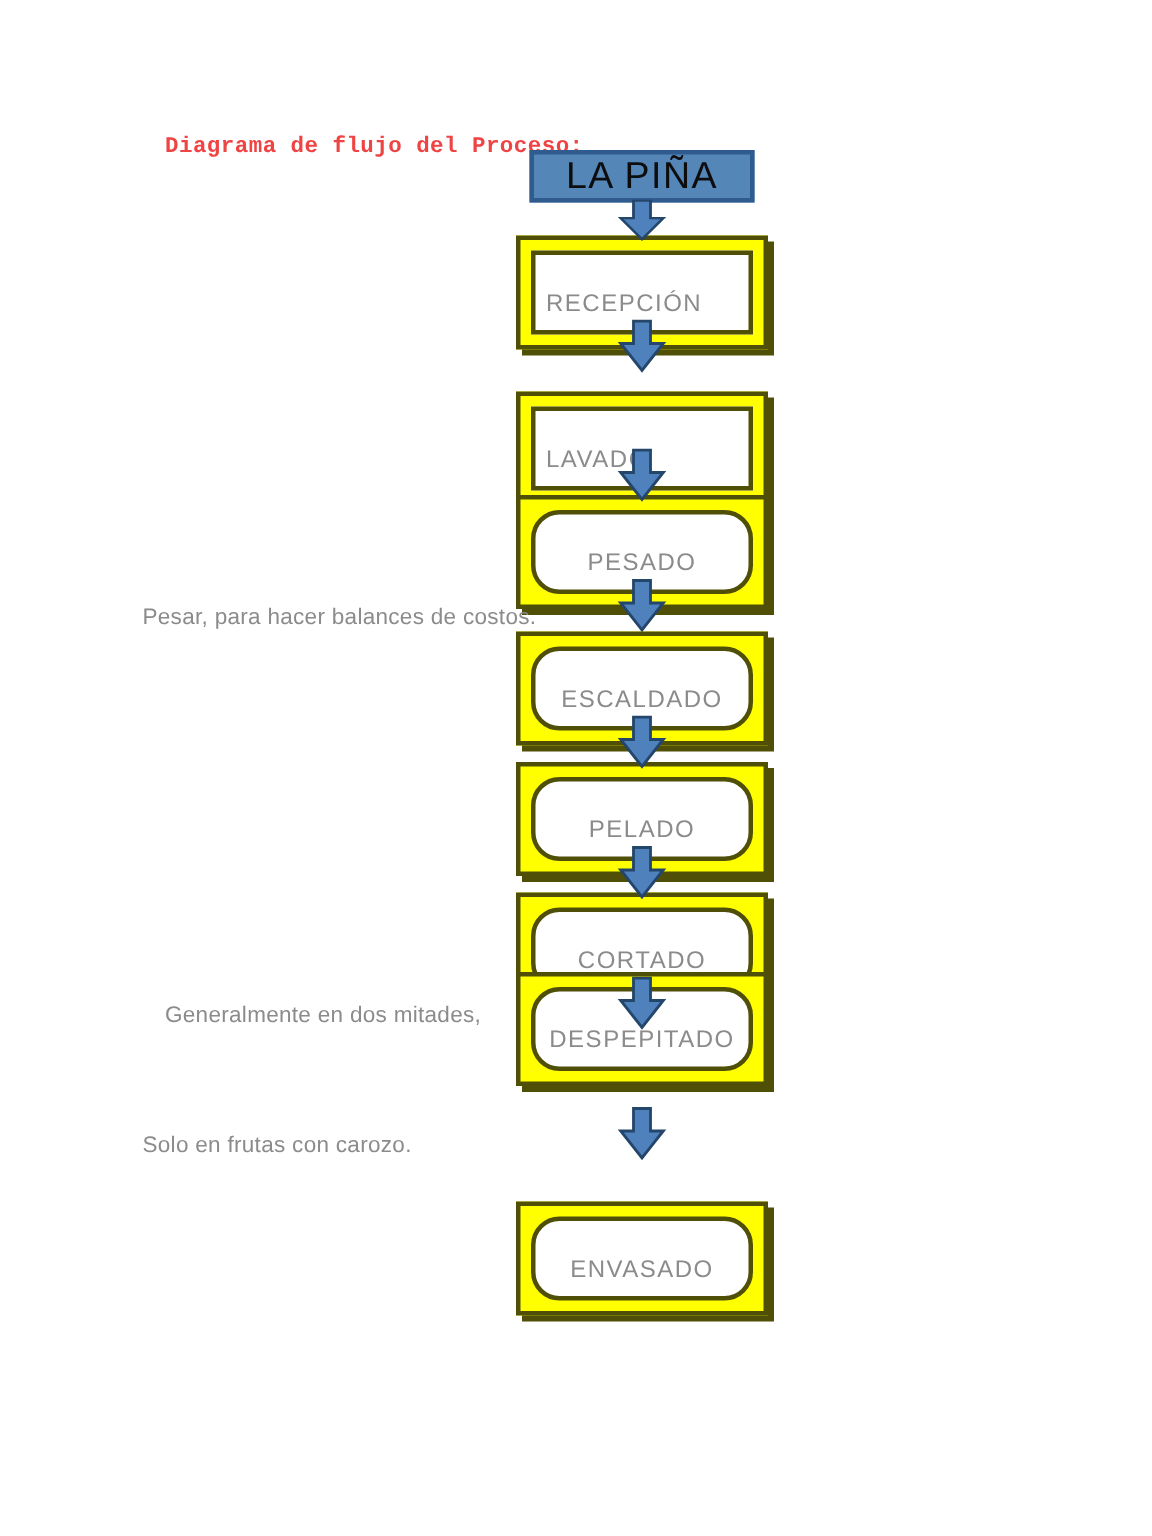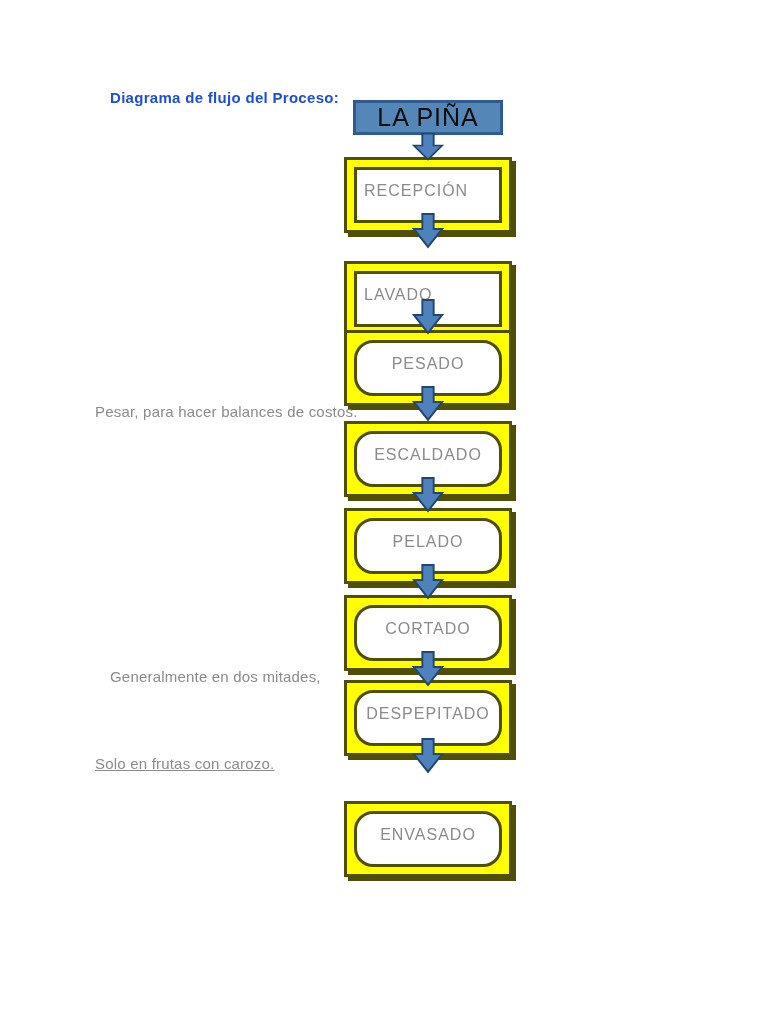--- a/index.html
+++ b/index.html
@@ -2,39 +2,39 @@
 <html style="--frame-yellow: #ffff00; --frame-dark: #4f4f08; --start-fill: #5586b8; --start-border: #2f5b8f; --label-gray: #8b8b8b;"><head>
 <meta charset="utf-8">
 <style>
   html,body{margin:0;padding:0;background:#ffffff;}
   .page{
     position:relative;width:768px;height:1024px;background:#ffffff;
     font-family:"Liberation Sans",sans-serif;overflow:hidden;
   }
   .title{
     position:absolute;left:110px;top:89px;
-    font-size:15px;font-weight:bold;color:#1d4ed8;letter-spacing:.3px;
+    font-size:15px;font-weight:bold;color:#ef4444;letter-spacing:.3px;font-family:Liberation Mono, monospace;
   }
   #flow{position:absolute;left:344px;top:100px;width:168px;height:780px;}
   .start-box{
     position:absolute;left:9px;top:0;width:150px;height:35px;box-sizing:border-box;
     background:var(--start-fill,#5586b8);border:3px solid var(--start-border,#2f5b8f);
     display:flex;align-items:center;justify-content:center;
   }
   .start-label{font-size:25px;color:#0d0d0d;letter-spacing:1px;white-space:nowrap;}
   .pbox{
     position:absolute;left:0;width:168px;height:76px;box-sizing:border-box;
     background:var(--frame-yellow,#ffff00);
     border:3px solid var(--frame-dark,#4f4f08);
     box-shadow:4px 4px 0 var(--frame-dark,#4f4f08);
   }
   .pbox-inner{
     position:absolute;left:7px;right:7px;top:7px;bottom:7px;box-sizing:border-box;
     background:#ffffff;border:3px solid var(--frame-dark,#4f4f08);
-    display:flex;align-items:center;padding-bottom:9px;
+    display:flex;align-items:flex-end;padding-bottom:9px;
   }
   .pbox-inner.center{justify-content:center;border-radius:19px;}
   .pbox-inner.left{justify-content:flex-start;padding-left:7px;}
   .plabel{font-size:16px;color:var(--label-gray,#8b8b8b);letter-spacing:1px;line-height:1;white-space:nowrap;}
   .flow-arrow{position:absolute;left:67px;width:34px;z-index:5;}
   .note{
     position:absolute;font-size:15px;color:var(--label-gray,#8b8b8b);
     letter-spacing:.2px;white-space:nowrap;
   }
 </style>
@@ -92,31 +92,31 @@
           <polygon points="12,1 24,1 24,16 33,16 18,34 3,16 12,16" fill="#4f81bd" stroke="#24466b" stroke-width="2" stroke-linejoin="miter"></polygon>
         </svg></div>
       <div class="pbox" style="top: 495px;">
         <div class="pbox-inner center">
           <span class="plabel">CORTADO</span>
         </div>
       </div>
       <div class="flow-arrow" style="top: 551px; height: 36px;"><svg width="34" height="36" viewBox="0 0 36 36" preserveAspectRatio="none">
           <polygon points="12,1 24,1 24,16 33,16 18,34 3,16 12,16" fill="#4f81bd" stroke="#24466b" stroke-width="2" stroke-linejoin="miter"></polygon>
         </svg></div>
-      <div class="pbox" style="top: 548px; margin-top: 32px;">
+      <div class="pbox" style="top: 548px;">
         <div class="pbox-inner center">
           <span class="plabel">DESPEPITADO</span>
         </div>
       </div>
       <div class="flow-arrow" style="top: 638px; height: 36px;"><svg width="34" height="36" viewBox="0 0 36 36" preserveAspectRatio="none">
           <polygon points="12,1 24,1 24,16 33,16 18,34 3,16 12,16" fill="#4f81bd" stroke="#24466b" stroke-width="2" stroke-linejoin="miter"></polygon>
         </svg></div>
       <div class="pbox" style="top: 669px; margin-top: 32px;">
         <div class="pbox-inner center">
           <span class="plabel">ENVASADO</span>
         </div>
       </div>
     </div>
 
     <div class="note" style="left: 95px; top: 403px;">Pesar, para hacer balances de costos.</div>
     <div class="note" style="left: 110px; top: 668px;">Generalmente en dos mitades,</div>
-    <div class="note" style="left: 95px; top: 755px; text-decoration: underline;">Solo en frutas con carozo.</div>
+    <div class="note" style="left: 95px; top: 755px;">Solo en frutas con carozo.</div>
   </div>
 
 </body></html>

